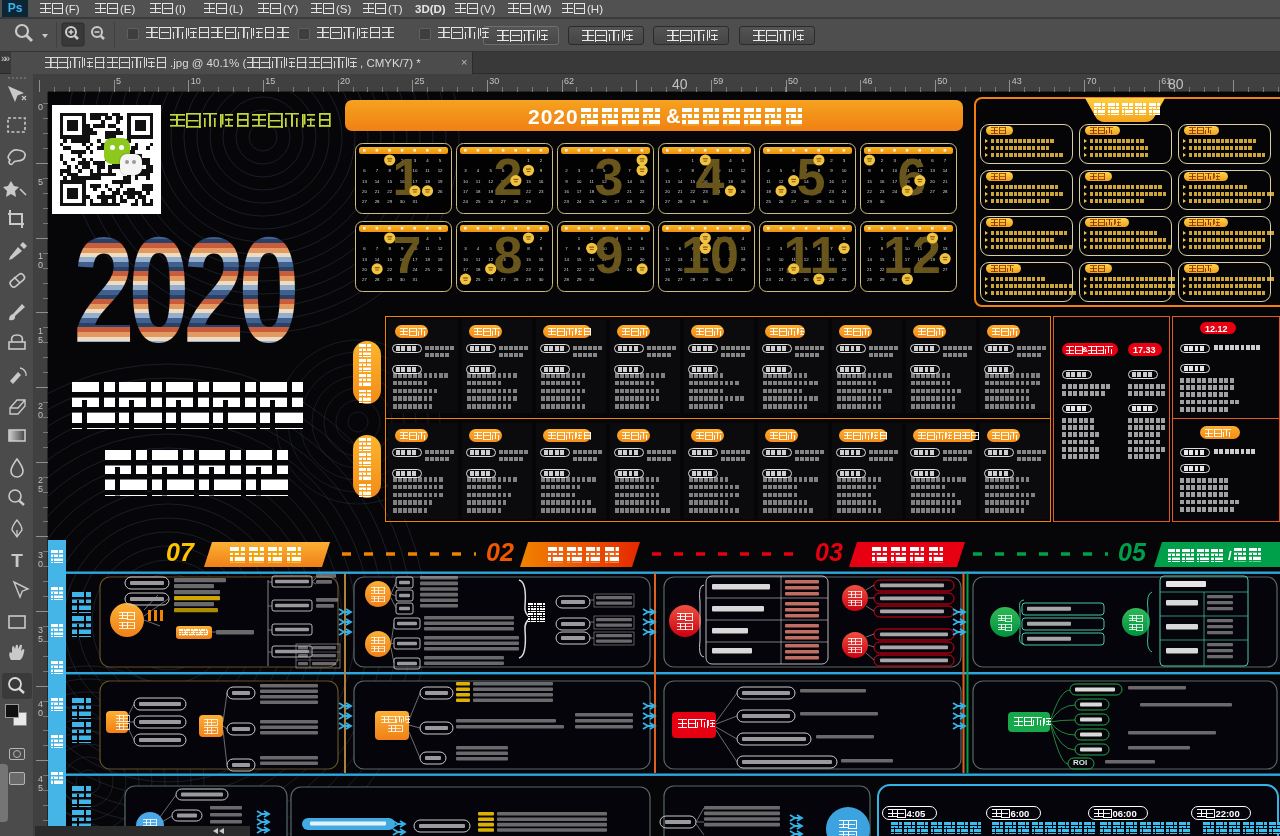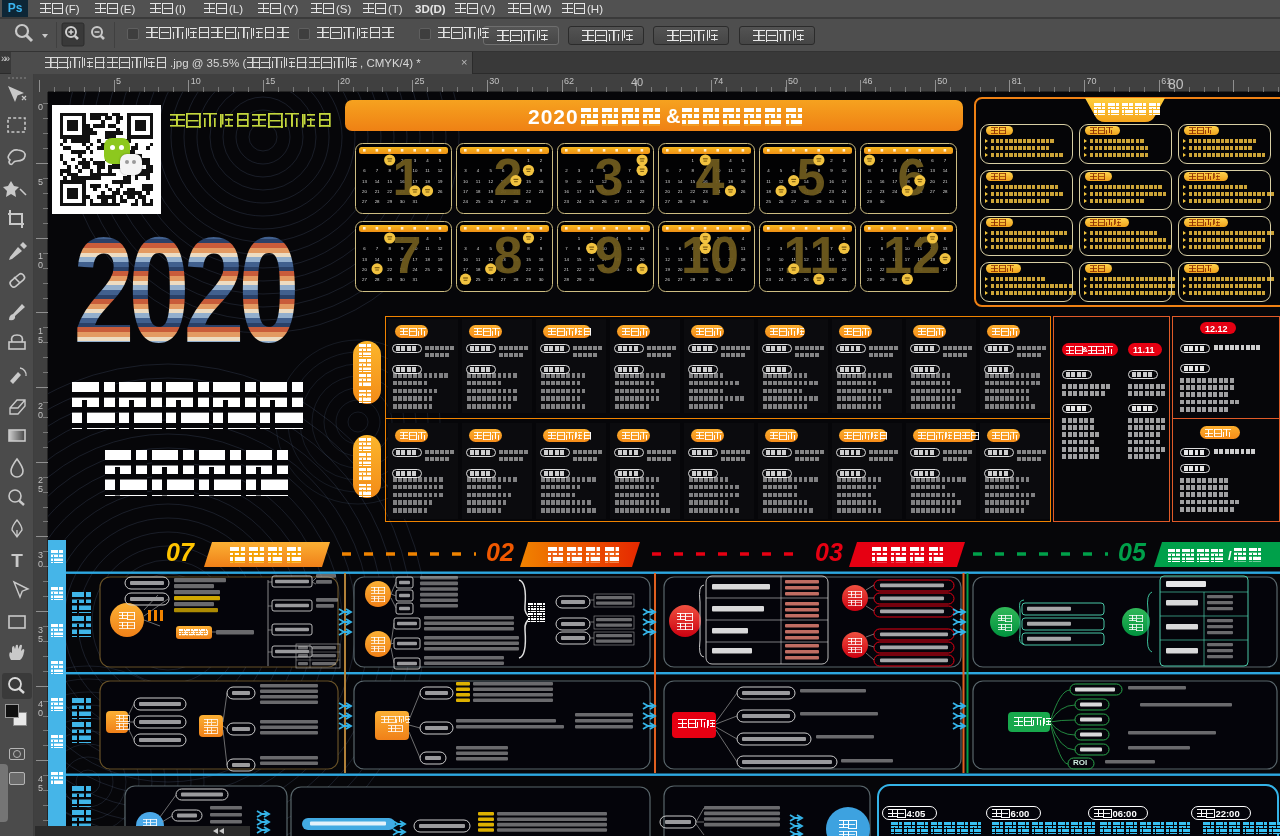--- a/index.html
+++ b/index.html
@@ -113,31 +113,31 @@
 <i class="a g0" style="--c:#d8d8d8;left:45.0px;top:57.0px;width:11.5px;height:11.5px;opacity:1;z-index:7"></i>
 <i class="a g1" style="--c:#d8d8d8;left:57.3px;top:57.0px;width:11.5px;height:11.5px;opacity:1;z-index:7"></i>
 <i class="a g2" style="--c:#d8d8d8;left:69.6px;top:57.0px;width:11.5px;height:11.5px;opacity:1;z-index:7"></i>
 <i class="a g3" style="--c:#d8d8d8;left:81.9px;top:57.0px;width:11.5px;height:11.5px;opacity:1;z-index:7"></i>
 <i class="a g4" style="--c:#d8d8d8;left:94.2px;top:57.0px;width:11.5px;height:11.5px;opacity:1;z-index:7"></i>
 <i class="a g0" style="--c:#d8d8d8;left:106.5px;top:57.0px;width:11.5px;height:11.5px;opacity:1;z-index:7"></i>
 <i class="a g1" style="--c:#d8d8d8;left:118.8px;top:57.0px;width:11.5px;height:11.5px;opacity:1;z-index:7"></i>
 <i class="a g2" style="--c:#d8d8d8;left:131.1px;top:57.0px;width:11.5px;height:11.5px;opacity:1;z-index:7"></i>
 <i class="a g3" style="--c:#d8d8d8;left:143.4px;top:57.0px;width:11.5px;height:11.5px;opacity:1;z-index:7"></i>
 <i class="a g4" style="--c:#d8d8d8;left:155.7px;top:57.0px;width:11.5px;height:11.5px;opacity:1;z-index:7"></i>
-<div class="a" style="left:170.0px;top:57.0px;font-size:11.5px;color:#d8d8d8;z-index:6">.jpg @ 35.5% (</div>
+<div class="a" style="left:170.0px;top:57.0px;font-size:11.5px;color:#d8d8d8;z-index:6">.jpg @ 40.1% (</div>
 <i class="a g0" style="--c:#d8d8d8;left:247.0px;top:57.0px;width:11.5px;height:11.5px;opacity:1;z-index:7"></i>
 <i class="a g1" style="--c:#d8d8d8;left:259.3px;top:57.0px;width:11.5px;height:11.5px;opacity:1;z-index:7"></i>
 <i class="a g2" style="--c:#d8d8d8;left:271.6px;top:57.0px;width:11.5px;height:11.5px;opacity:1;z-index:7"></i>
 <i class="a g3" style="--c:#d8d8d8;left:283.9px;top:57.0px;width:11.5px;height:11.5px;opacity:1;z-index:7"></i>
 <i class="a g4" style="--c:#d8d8d8;left:296.2px;top:57.0px;width:11.5px;height:11.5px;opacity:1;z-index:7"></i>
 <i class="a g0" style="--c:#d8d8d8;left:308.5px;top:57.0px;width:11.5px;height:11.5px;opacity:1;z-index:7"></i>
 <i class="a g1" style="--c:#d8d8d8;left:320.8px;top:57.0px;width:11.5px;height:11.5px;opacity:1;z-index:7"></i>
 <i class="a g2" style="--c:#d8d8d8;left:333.1px;top:57.0px;width:11.5px;height:11.5px;opacity:1;z-index:7"></i>
 <i class="a g3" style="--c:#d8d8d8;left:345.4px;top:57.0px;width:11.5px;height:11.5px;opacity:1;z-index:7"></i>
-<div class="a" style="left:360.0px;top:57.0px;font-size:11.5px;color:#d8d8d8;z-index:6">, CMYK/4) *</div>
+<div class="a" style="left:360.0px;top:57.0px;font-size:11.5px;color:#d8d8d8;z-index:6">, CMYK/7) *</div>
 <div class="a" style="left:461.0px;top:56.0px;font-size:11px;color:#bbbbbb;z-index:6">×</div>
 <div class="a" style="left:0.0px;top:74.0px;width:34.0px;height:762.0px;background:#4b4b4b;border-right:1px solid #3e3e3e;z-index:4"></div>
 <div class="a" style="left:8.0px;top:77.0px;width:18.0px;height:2.0px;background:repeating-linear-gradient(90deg,#6a6a6a 0 2px,transparent 2px 4px);z-index:6"></div>
 <svg class="a" style="left:0;top:82px;z-index:6" width="34" height="640" viewBox="0 0 34 640" fill="none" stroke="#c9c9c9" stroke-width="1.6">
     <path d="M8 4 l7 16 2.5-6.5 6.5-2.5 z" fill="#c9c9c9" stroke="none"></path>
     <path d="M22 14 m0 0 l4 4 m-2-2 l-2 2 m2-2 l2-2" stroke-width="1.2"></path>
     <rect x="8" y="36" width="17" height="14" stroke-dasharray="3 2.2"></rect>
     <path d="M9 73 q3 -6 9 -5 q8 1 7 6 q-1 5 -8 5 q-3 0 -4 2 q-1 2 -3 1 q-2 -2 0 -4 q-3 -2 -1 -5z"></path>
     <path d="M11 99 l3 5 5 1 -4 4 1 6 -5-3 -5 3 1-6 -4-4 5-1z" fill="#c9c9c9" stroke="none"></path>
     <line x1="20" y1="107" x2="26" y2="113"></line>
@@ -181,26 +181,26 @@
 <div class="a" style="left:34.0px;top:74.0px;width:1246.0px;height:18.0px;background:#404040;border-bottom:1px solid #252525;z-index:4"></div>
 <div class="a" style="left:34.0px;top:74.0px;width:14.0px;height:18.0px;background:#404040;z-index:5"></div>
 <div class="a" style="left:39.0px;top:74.0px;width:1241.0px;height:18.0px;background-image:repeating-linear-gradient(90deg,#8f8f8f 0 1px,transparent 1px 74.65px),repeating-linear-gradient(90deg,#777 0 1px,transparent 1px 14.93px);background-size:100% 12px,100% 5px;background-position:0 6px,0 13px;background-repeat:no-repeat;z-index:5"></div>
 <div class="a" style="left:116.1px;top:76.0px;font-size:9px;color:#c2c2c2;z-index:6">5</div>
 <div class="a" style="left:190.7px;top:76.0px;font-size:9px;color:#c2c2c2;z-index:6">10</div>
 <div class="a" style="left:265.3px;top:76.0px;font-size:9px;color:#c2c2c2;z-index:6">15</div>
 <div class="a" style="left:340.0px;top:76.0px;font-size:9px;color:#c2c2c2;z-index:6">20</div>
 <div class="a" style="left:414.6px;top:76.0px;font-size:9px;color:#c2c2c2;z-index:6">25</div>
 <div class="a" style="left:489.3px;top:76.0px;font-size:9px;color:#c2c2c2;z-index:6">30</div>
 <div class="a" style="left:563.9px;top:76.0px;font-size:9px;color:#c2c2c2;z-index:6">62</div>
-<div class="a" style="left:631px;top:76.0px;font-size:11px;color:#c2c2c2;z-index:6">40</div>
-<div class="a" style="left:713.2px;top:76.0px;font-size:9px;color:#c2c2c2;z-index:6">74</div>
+<div class="a" style="left:672px;top:76.0px;font-size:14px;color:#c2c2c2;z-index:6">40</div>
+<div class="a" style="left:713.2px;top:76.0px;font-size:9px;color:#c2c2c2;z-index:6">59</div>
 <div class="a" style="left:787.9px;top:76.0px;font-size:9px;color:#c2c2c2;z-index:6">50</div>
 <div class="a" style="left:862.5px;top:76.0px;font-size:9px;color:#c2c2c2;z-index:6">46</div>
 <div class="a" style="left:937.2px;top:76.0px;font-size:9px;color:#c2c2c2;z-index:6">50</div>
-<div class="a" style="left:1011.8px;top:76.0px;font-size:9px;color:#c2c2c2;z-index:6">81</div>
+<div class="a" style="left:1011.8px;top:76.0px;font-size:9px;color:#c2c2c2;z-index:6">43</div>
 <div class="a" style="left:1086.5px;top:76.0px;font-size:9px;color:#c2c2c2;z-index:6">70</div>
 <div class="a" style="left:1161.2px;top:76.0px;font-size:9px;color:#c2c2c2;z-index:6">61</div>
 <div class="a" style="left:1168px;top:76.0px;font-size:14px;color:#c2c2c2;z-index:6">80</div>
 <div class="a" style="left:34.0px;top:92.0px;width:14.0px;height:744.0px;background:#404040;border-right:1px solid #252525;z-index:4"></div>
 <div class="a" style="left:34.0px;top:95.0px;width:14.0px;height:741.0px;background-image:repeating-linear-gradient(0deg,#8f8f8f 0 1px,transparent 1px 74.65px),repeating-linear-gradient(0deg,#777 0 1px,transparent 1px 14.93px);background-size:12px 100%,5px 100%;background-position:2px 0,9px 0;background-repeat:no-repeat;z-index:5"></div>
 <div class="a" style="left:34px;top:103px;width:13px;text-align:center;font-size:9px;line-height:9px;color:#c2c2c2;z-index:6">0</div>
 <div class="a" style="left:34px;top:178px;width:13px;text-align:center;font-size:9px;line-height:9px;color:#c2c2c2;z-index:6">5</div>
 <div class="a" style="left:34px;top:252px;width:13px;text-align:center;font-size:9px;line-height:9px;color:#c2c2c2;z-index:6">1<br>0</div>
 <div class="a" style="left:34px;top:327px;width:13px;text-align:center;font-size:9px;line-height:9px;color:#c2c2c2;z-index:6">1<br>5</div>
 <div class="a" style="left:34px;top:402px;width:13px;text-align:center;font-size:9px;line-height:9px;color:#c2c2c2;z-index:6">2<br>0</div>
@@ -1704,21 +1704,21 @@
     <i class="a t" style="--c:#fff;--a:3.74px;--b:5.09px;left:937.0px;top:408.4px;width:45.8px;height:4.6px;opacity:0.48;z-index:5"></i>
     <i class="a t" style="--c:#fff;--a:3.74px;--b:5.09px;left:937.0px;top:416.2px;width:40.7px;height:4.6px;opacity:0.48;z-index:5"></i>
     <div class="a" style="left:1014.0px;top:251.0px;width:56.0px;height:13.0px;background:#e60012;border-radius:7px;z-index:5"></div>
     <i class="a g0" style="--c:#fff;left:1018.0px;top:254.0px;width:8.0px;height:8.0px;opacity:1;z-index:6"></i>
     <i class="a g1" style="--c:#fff;left:1026.8px;top:254.0px;width:8.0px;height:8.0px;opacity:1;z-index:6"></i>
     <div class="a" style="left:1034.0px;top:252.5px;font-size:8px;color:#fff;font-weight:bold;z-index:6">&amp;</div>
     <i class="a g0" style="--c:#fff;left:1040.0px;top:254.0px;width:8.0px;height:8.0px;opacity:1;z-index:6"></i>
     <i class="a g1" style="--c:#fff;left:1048.4px;top:254.0px;width:8.0px;height:8.0px;opacity:1;z-index:6"></i>
     <i class="a g2" style="--c:#fff;left:1056.8px;top:254.0px;width:8.0px;height:8.0px;opacity:1;z-index:6"></i>
     <div class="a" style="left:1080.0px;top:251.0px;width:34.0px;height:13.0px;background:#e60012;border-radius:7px;z-index:5"></div>
-    <div class="a" style="left:1085.0px;top:253.0px;font-size:9px;color:#fff;font-weight:bold;z-index:6">11.11</div>
+    <div class="a" style="left:1085.0px;top:253.0px;font-size:9px;color:#fff;font-weight:bold;z-index:6">17.33</div>
     <div class="a" style="left:1014.0px;top:278.0px;width:30.0px;height:9.0px;border:0.8px solid #ddd;border-radius:5px;z-index:5"></div>
     <i class="a t" style="--c:#fff;--a:3.90px;--b:5.30px;left:1018.0px;top:280.0px;width:21.2px;height:4.8px;opacity:0.8;z-index:5"></i>
     <i class="a t" style="--c:#fff;--a:4.06px;--b:5.51px;left:1014.0px;top:292.0px;width:49.6px;height:4.9px;opacity:0.62;z-index:5"></i>
     <i class="a t" style="--c:#fff;--a:4.06px;--b:5.51px;left:1014.0px;top:299.0px;width:44.1px;height:4.9px;opacity:0.62;z-index:5"></i>
     <div class="a" style="left:1014.0px;top:312.0px;width:30.0px;height:9.0px;border:0.8px solid #ddd;border-radius:5px;z-index:5"></div>
     <i class="a t" style="--c:#fff;--a:3.90px;--b:5.30px;left:1018.0px;top:314.0px;width:21.2px;height:4.8px;opacity:0.9;z-index:5"></i>
     <i class="a t" style="--c:#fff;--a:4.06px;--b:5.51px;left:1014.0px;top:326.0px;width:33.1px;height:4.9px;opacity:0.62;z-index:5"></i>
     <i class="a t" style="--c:#fff;--a:4.06px;--b:5.51px;left:1014.0px;top:333.2px;width:33.1px;height:4.9px;opacity:0.62;z-index:5"></i>
     <i class="a t" style="--c:#fff;--a:4.06px;--b:5.51px;left:1014.0px;top:340.4px;width:38.6px;height:4.9px;opacity:0.62;z-index:5"></i>
     <i class="a t" style="--c:#fff;--a:4.06px;--b:5.51px;left:1014.0px;top:347.6px;width:33.1px;height:4.9px;opacity:0.62;z-index:5"></i>

